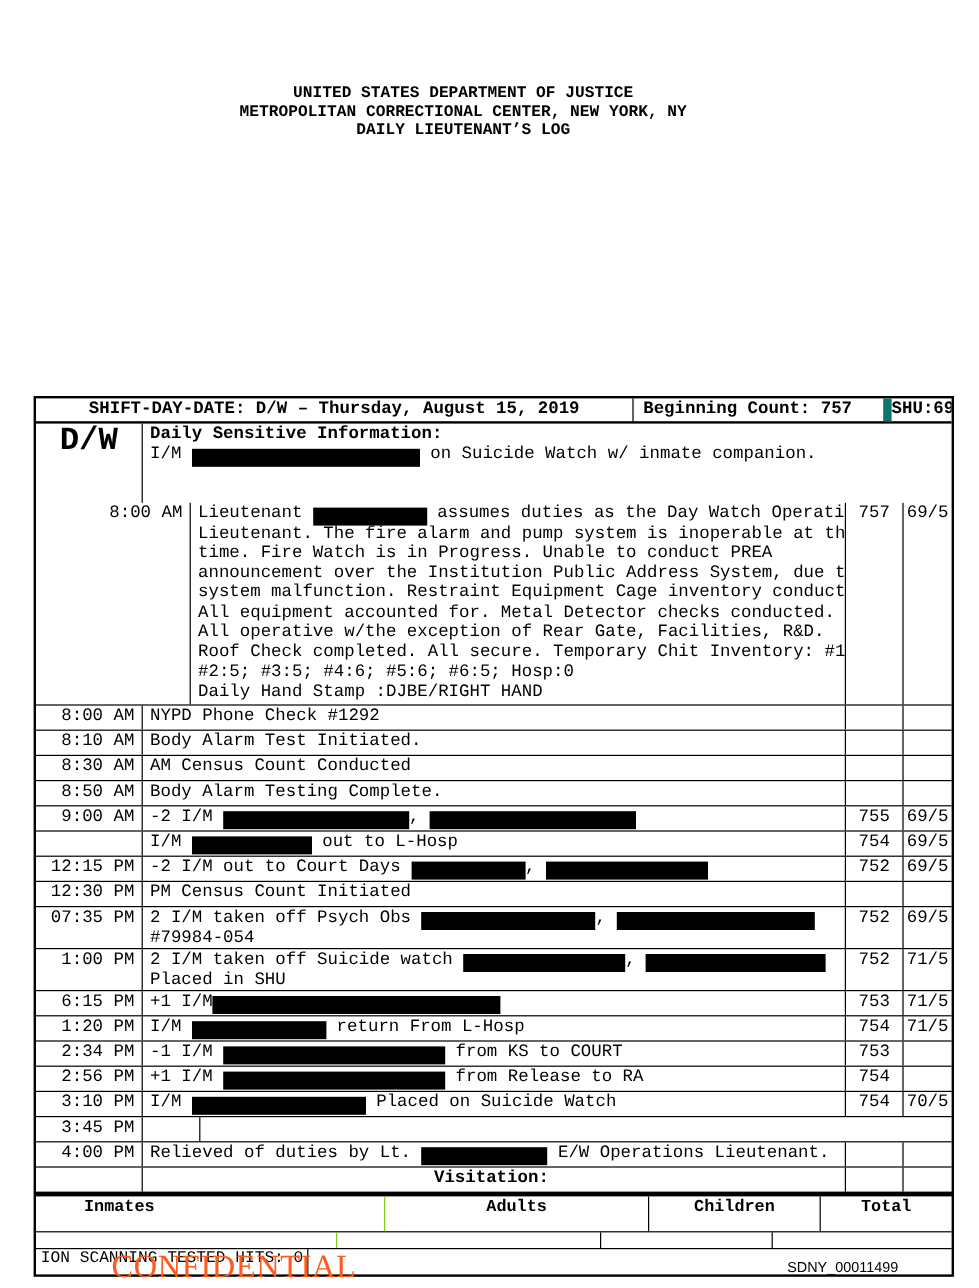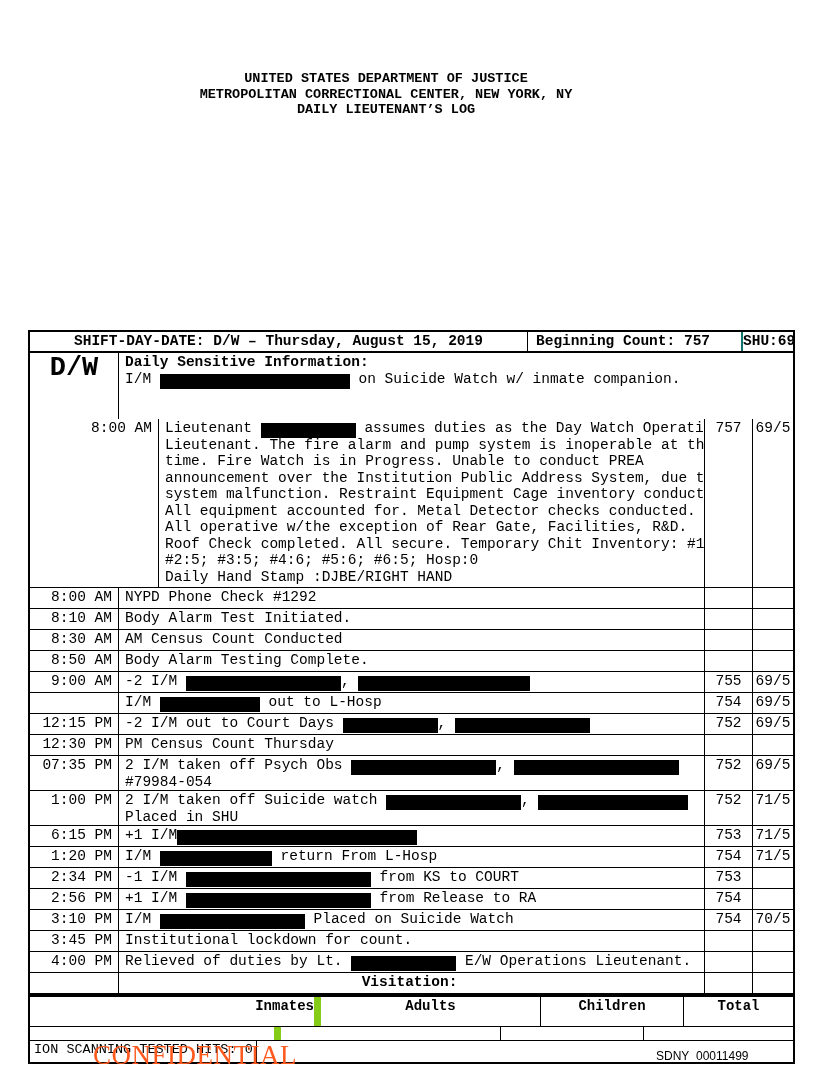--- a/index.html
+++ b/index.html
@@ -7,39 +7,39 @@
         font-family:"Liberation Mono","DejaVu Sans Mono",monospace;overflow:hidden;}
   .doc-header{position:absolute;top:71px;left:0;width:772px;text-align:center;
               font-weight:bold;font-size:13.5px;line-height:15.5px;}
   .tables{position:absolute;left:28px;top:330px;width:767px;}
   .main-table{width:767px;border:2px solid #000;box-sizing:border-box;font-size:14.5px;line-height:16.5px;}
   .row{display:flex;border-top:1px solid #000;}
   .row:first-child{border-top:none;margin-left:40px;}
   .cell{box-sizing:border-box;overflow:hidden;padding-top:1px;}
   .hdr-row{height:19px;font-weight:bold;}
   .hdr1{width:458px;border-right:1px solid #000;padding-left:4px;}
-  .hdr2{width:215px;border-right:2px solid #0f766e;padding-left:8px;}
+  .hdr2{width:215px;border-right:7px solid #0f766e;padding-left:8px;}
   .hdr3{flex:1;text-align:center;}
   .row-dw{border-top-width:2px;min-height:66px;justify-content:center;}
   .dw-cell{width:89px;border-right:1px solid #000;text-align:center;
            font-size:27px;font-weight:bold;line-height:26px;padding-top:2px;}
   .dw-desc{flex:1;padding-left:6px;white-space:nowrap;}
   .dw-title{font-weight:bold;}
   .time{width:89px;border-right:1px solid #000;text-align:right;padding-right:6px;}
   .desc{flex:1;border-right:1px solid #000;padding-left:6px;padding-right:4px;white-space:nowrap;}
   .desc.vis-label{text-align:center;font-weight:bold;padding-left:0;}
   .count{width:48px;border-right:1px solid #000;text-align:center;}
   .shu{width:40px;text-align:center;}
   .entry{min-height:20px;}
   .entry.tall{min-height:168px;}
   .redact{display:inline-block;height:15px;background:#000;vertical-align:text-bottom;margin-bottom:-2px;}
   .vis-table{width:767px;border:2px solid #000;border-top-width:2px;box-sizing:border-box;
              font-size:14px;line-height:16px;margin-top:0;}
   .vis-hdr{height:29px;font-weight:bold;}
-  .vis-c1{width:251px;border-right:7px solid #84cc16;text-align:right;}
+  .vis-c1{width:251px;border-right:1px solid #84cc16;text-align:left;}
   .vis-c2{width:220px;border-right:1px solid #000;text-align:center;}
   .vis-c3{width:143px;border-right:1px solid #000;text-align:center;}
   .vis-c4{flex:1;text-align:center;}
   .vis-empty{height:13px;}
   .vis-empty .cell{padding-top:0;}
   .vis-ion{height:21px;}
   .ion-cell{width:227px;border-right:1px solid #000;font-weight:normal;font-size:13.5px;padding-left:4px;white-space:nowrap;}
   .ion-rest{flex:1;}
   .confidential{position:absolute;left:93px;top:1040px;font-family:Liberation Serif, serif;
                 font-size:27px;letter-spacing:0.5px;}
@@ -118,21 +118,21 @@
             <div class="cell shu">69/5</div>
           </div>
           <div class="row entry">
             <div class="cell time">12:15 PM</div>
             <div class="cell desc">-2 I/M out to Court Days <span class="redact" style="width: 95px; background: rgb(0, 0, 0);"></span>, <span class="redact" style="width: 135px; background: rgb(0, 0, 0);"></span></div>
             <div class="cell count">752</div>
             <div class="cell shu">69/5</div>
           </div>
           <div class="row entry">
             <div class="cell time">12:30 PM</div>
-            <div class="cell desc">PM Census Count Thursday</div>
+            <div class="cell desc">PM Census Count Initiated</div>
             <div class="cell count"></div>
             <div class="cell shu"></div>
           </div>
           <div class="row entry">
             <div class="cell time">07:35 PM</div>
             <div class="cell desc">2 I/M taken off Psych Obs <span class="redact" style="width: 145px; background: rgb(0, 0, 0);"></span>, <span class="redact" style="width: 165px; background: rgb(0, 0, 0);"></span><br>#79984-054</div>
             <div class="cell count">752</div>
             <div class="cell shu">69/5</div>
           </div>
           <div class="row entry">
@@ -166,21 +166,20 @@
             <div class="cell shu"></div>
           </div>
           <div class="row entry">
             <div class="cell time">3:10 PM</div>
             <div class="cell desc">I/M <span class="redact" style="width: 145px; background: rgb(0, 0, 0);"></span> Placed on Suicide Watch</div>
             <div class="cell count">754</div>
             <div class="cell shu">70/5</div>
           </div>
           <div class="row entry">
             <div class="cell time">3:45 PM</div>
-            <div class="cell desc">Institutional lockdown for count.</div>
             <div class="cell count"></div>
             <div class="cell shu"></div>
           </div>
           <div class="row entry">
             <div class="cell time">4:00 PM</div>
             <div class="cell desc">Relieved of duties by Lt. <span class="redact" style="width: 105px; background: rgb(0, 0, 0);"></span> E/W Operations Lieutenant.</div>
             <div class="cell count"></div>
             <div class="cell shu"></div>
           </div>
           <div class="row entry">

